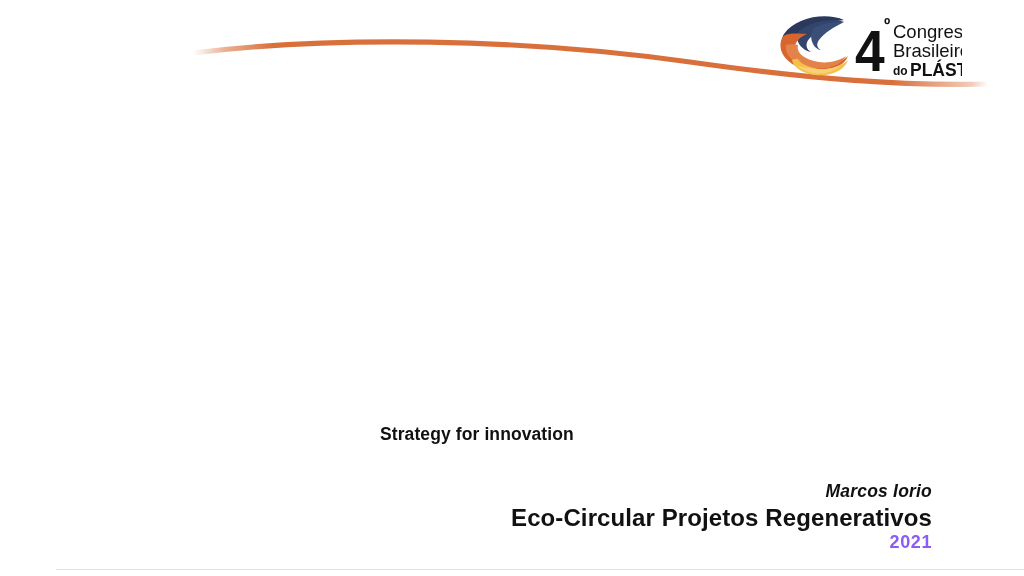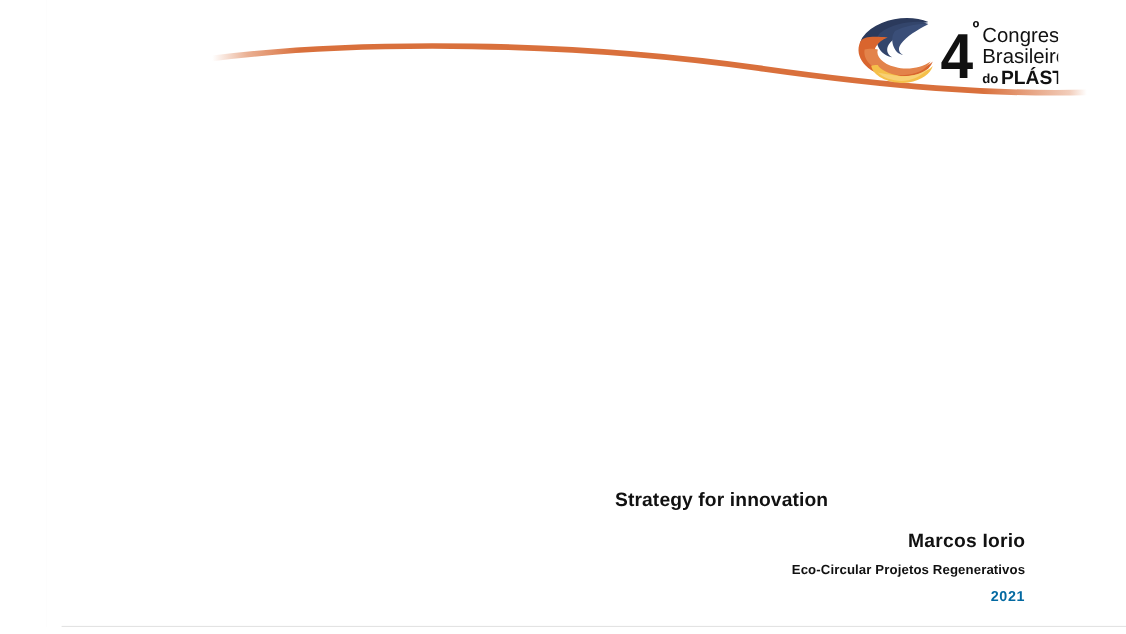--- a/index.html
+++ b/index.html
@@ -62,62 +62,61 @@
     white-space: nowrap;
     transform: scaleX(0.97);
   }
 
   
   .subtitle {
     position: absolute;
     left: 380px;
     top: 423px;
     width: 552px;
-    text-align: center;
     font-family: "Liberation Sans", sans-serif;
     font-weight: bold;
     font-size: 17.5px;
     line-height: 22px;
     letter-spacing: 0.1px;
     color: #111111;
-    margin-top: 20px;
   }
 
   
   .credits {
     position: absolute;
     right: 92px;
     top: 478px;
     text-align: right;
   }
   .credit-author {
     font-family: "Liberation Sans", sans-serif;
     font-weight: bold;
     font-size: 17.5px;
     line-height: 26px;
     letter-spacing: 0.2px;
     color: #111111;
     white-space: nowrap;
+    font-style: italic;
   }
   .credit-org {
     font-family: "Liberation Sans", sans-serif;
     font-weight: bold;
-    font-size: 12px;
+    font-size: 24px;
     line-height: 28px;
     letter-spacing: 0.1px;
     color: #111111;
     white-space: nowrap;
   }
   .credit-year {
     font-family: "Liberation Sans", sans-serif;
     font-weight: bold;
-    font-size: 13px;
+    font-size: 18px;
     line-height: 20px;
     letter-spacing: 0.6px;
-    color: #0369a1;
+    color: #8b5cf6;
     white-space: nowrap;
   }
 
   
   .bottom-rule {
     position: absolute;
     left: 56px;
     top: 569px;
     width: 968px;
     height: 1px;

